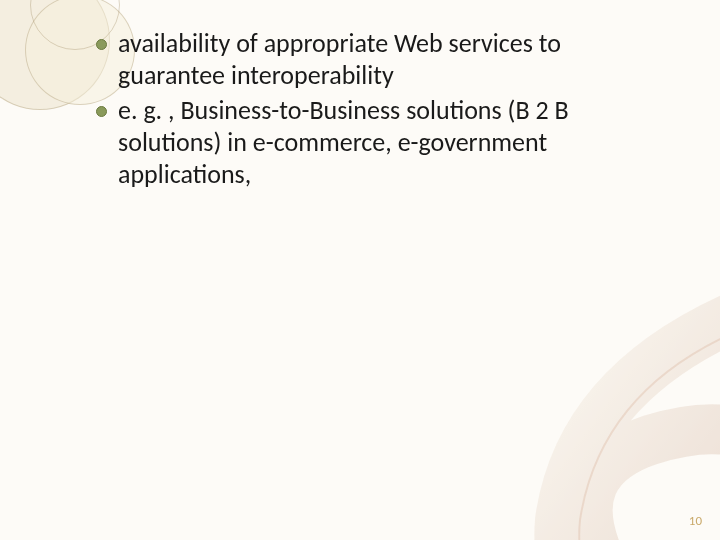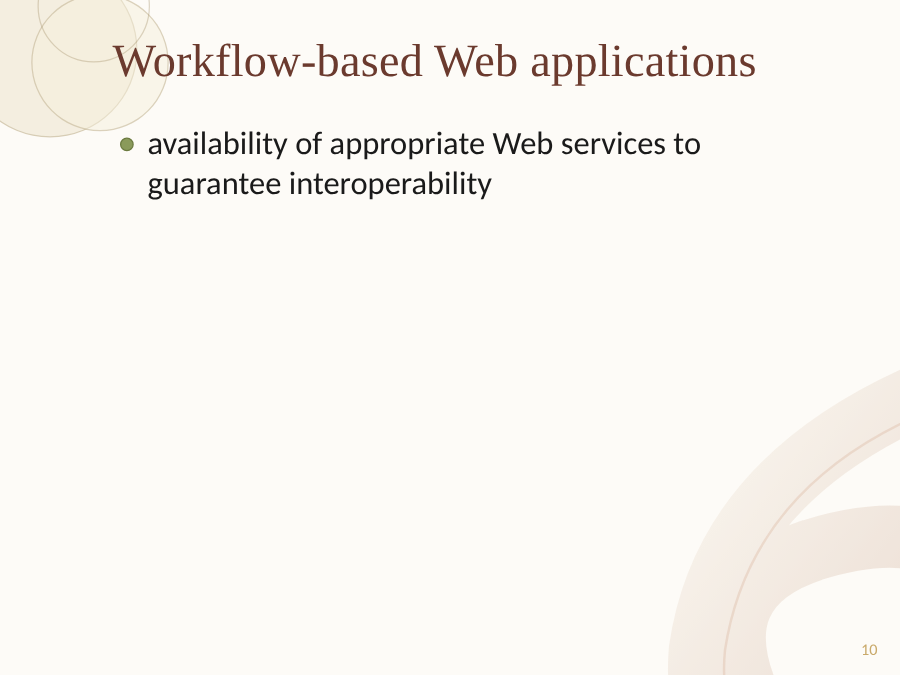--- a/index.html
+++ b/index.html
@@ -103,18 +103,18 @@
         <stop offset="0%" stop-color="#f5efe0"></stop>
         <stop offset="100%" stop-color="#a8684a"></stop>
       </linearGradient>
     </defs>
     <path d="M 350 50 Q 180 120 160 260 Q 150 380 300 380 Q 420 380 400 250 Q 380 140 250 180 Q 160 210 200 300" fill="none" stroke="url(#g1)" stroke-width="50" stroke-linecap="round" opacity="0.45"></path>
     <path d="M 340 70 Q 200 130 180 260 Q 170 360 290 360" fill="none" stroke="#c89070" stroke-width="2" opacity="0.4"></path>
   </svg>
 </div>
 
 <div class="slide">
-  <h1 class="title">Workflow-based Web applications</h1>
   <ul class="bullets">
     <li>availability of appropriate Web services to guarantee interoperability</li>
+    <li>e. g. , Business-to-Business solutions (B 2 B solutions) in e-commerce, e-government applications,</li>
   </ul>
   <div class="pagenum">10</div>
 </div>
 
 </body></html>

